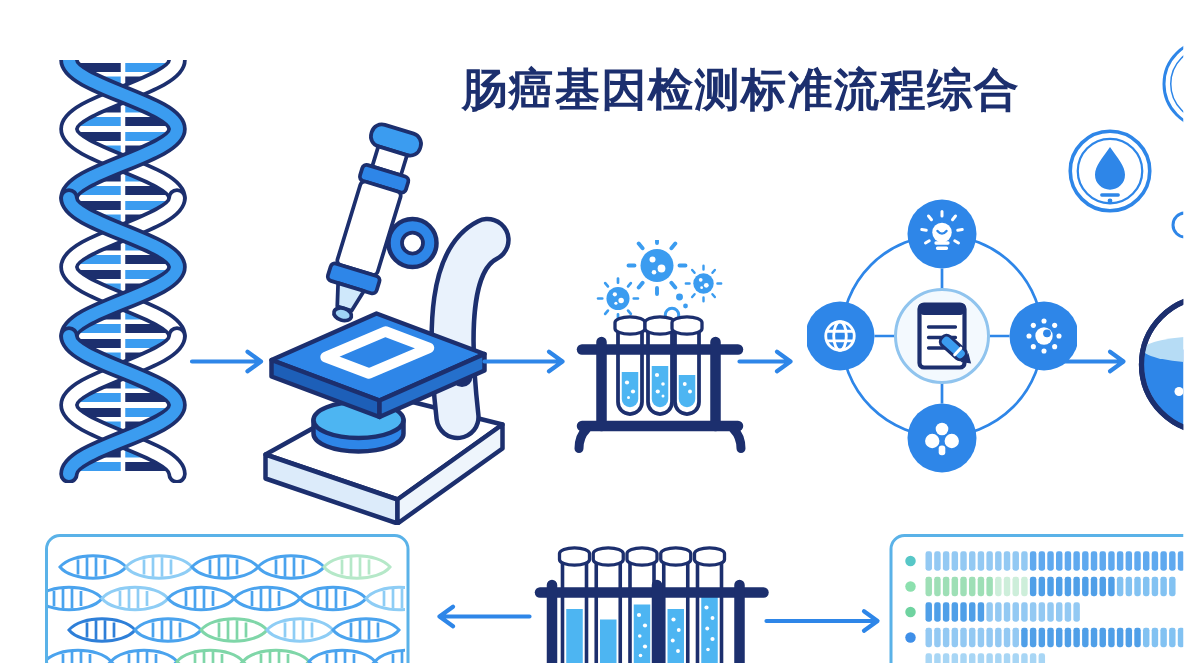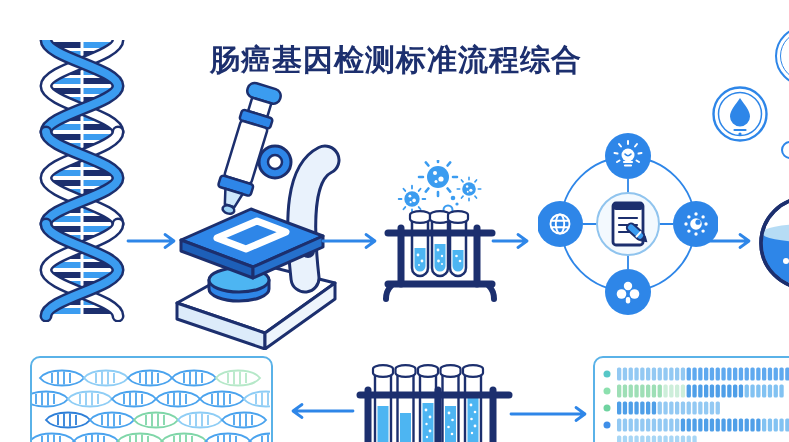--- a/index.html
+++ b/index.html
@@ -1,20 +1,20 @@
 <!DOCTYPE html>
 <html style="--navy: #1c2f6e; --blue: #2e86e8; --bright-blue: #3b9cf0; --liquid: #4db5f2; --panel-border: #5ab2e8; --arm-fill: #e9f2fc; --pale-blue: #dcebfa; --surface-blue: #b6dcf5;"><head>
 <meta charset="utf-8">
 <style>
   *{margin:0;padding:0;box-sizing:border-box}
   html,body{background:#fff}
   body{font-family:"Liberation Sans",sans-serif}
   .stage{position:relative;width:789px;height:442px;background:#fff;overflow:hidden}
   .abs{position:absolute}
-  .title{position:absolute;left:210px;top:40px;width:470px;text-align:left;
+  .title{position:absolute;left:210px;top:40px;width:470px;text-align:right;
          font-size:30px;font-weight:800;color:var(--navy);letter-spacing:1px}
   .panel{position:absolute;border:2.5px solid var(--panel-border);border-radius:10px;background:#fff}
   svg{display:block;overflow:hidden}
   .sN{stroke:var(--navy)} .sB{stroke:var(--blue)} .sBB{stroke:var(--bright-blue)}
   .fN{fill:var(--navy)} .fW{fill:#fff} .fB{fill:var(--blue)} .fBB{fill:var(--bright-blue)}
   .fLQ{fill:var(--liquid)} .nf{fill:none}
   .rc{stroke-linecap:round;stroke-linejoin:round}
   .ring-badge{position:absolute;border-radius:50%;border:2.2px solid var(--blue)}
 </style>
 </head>

